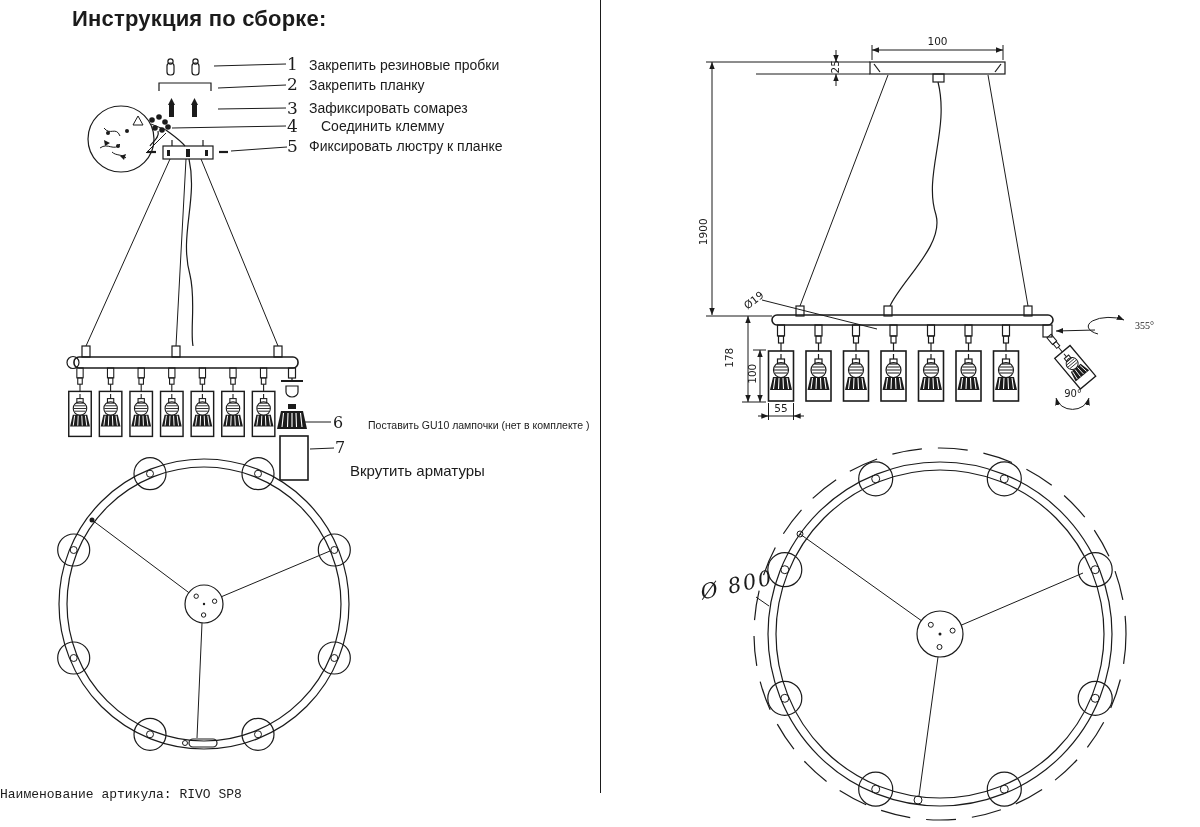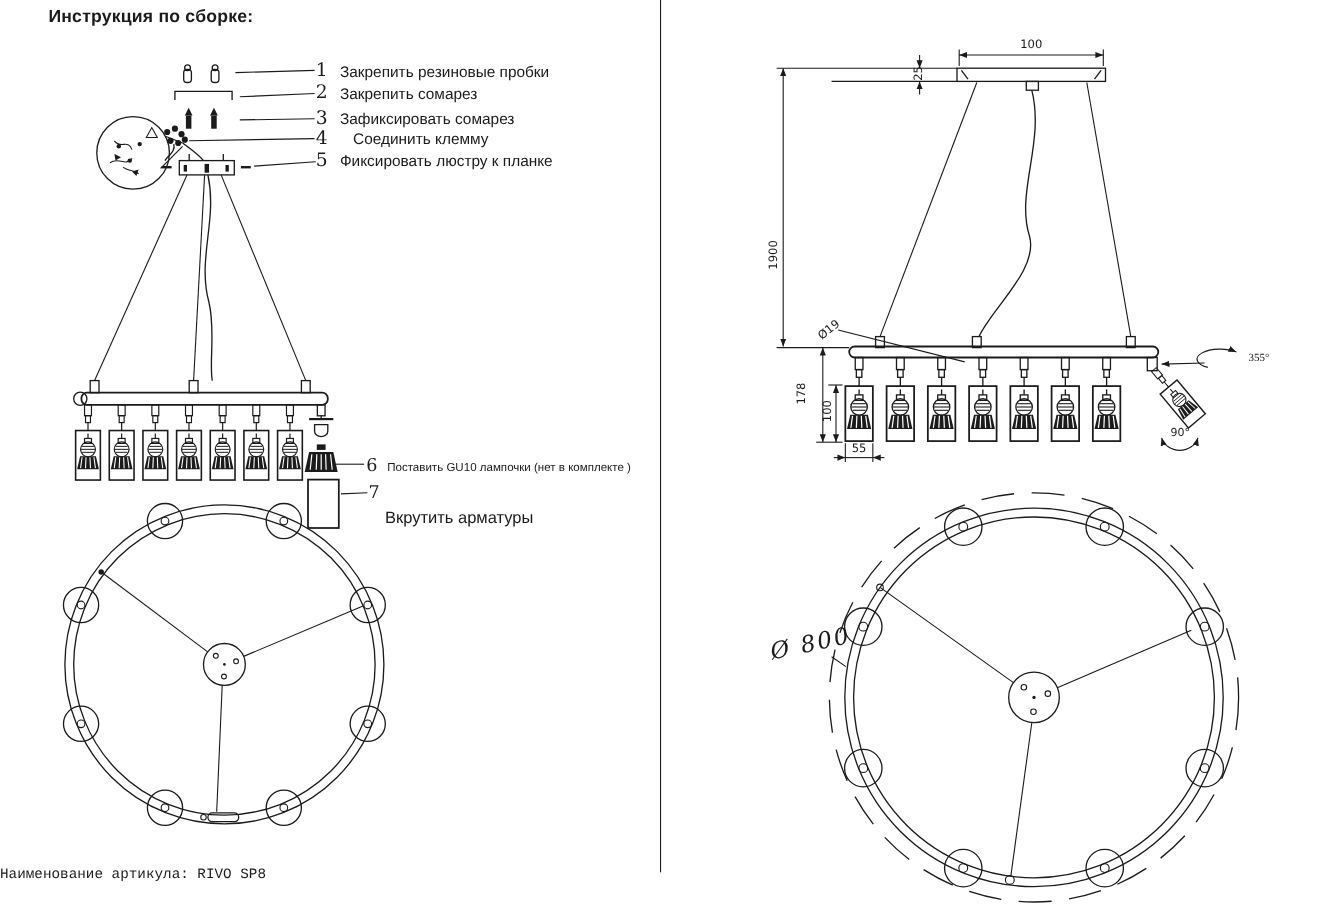--- a/index.html
+++ b/index.html
@@ -1,19 +1,19 @@
 <!DOCTYPE html>
 <html><head>
 <meta charset="utf-8">
 <style>
   html,body{margin:0;padding:0;background:#fff;}
   .page{position:relative;width:1200px;height:827px;background:#ffffff;overflow:hidden;
         font-family:"Liberation Sans",sans-serif;color:#1b1b1b;}
   .txt{position:absolute;white-space:nowrap;line-height:1.1;}
-  .title{font-size:16px;font-weight:bold;letter-spacing:.2px;}
+  .title{font-size:22px;font-weight:bold;letter-spacing:.2px;margin-left:28px;}
   .num{font-family:"DejaVu Serif",serif;font-size:17px;}
   .num-sm{font-family:"DejaVu Serif",serif;font-size:16px;}
   .step{font-size:14px;}
   .step-sm{font-size:10.5px;}
   .step-md{font-size:15px;}
   .dim{font-family:"DejaVu Sans",sans-serif;font-size:10.5px;}
   .dim-sm{font-family:"DejaVu Sans",sans-serif;font-size:10px;}
   .rot90{transform:rotate(-90deg);transform-origin:center center;text-align:center;}
   .rot38{transform:rotate(-38deg);transform-origin:center center;}
   .rot12{transform:rotate(-12deg);transform-origin:center center;}
@@ -303,33 +303,33 @@
   </svg>
 
   <div class="divider"></div>
 
   <div class="txt title" style="left:44px;top:7px;">Инструкция по сборке:</div>
 
   <div class="txt num" style="left:287px;top:55px;">1</div>
   <div class="txt step" style="left:309px;top:58px;">Закрепить резиновые пробки</div>
 
   <div class="txt num" style="left:287px;top:75px;">2</div>
-  <div class="txt step" style="left:309px;top:78px;">Закрепить сомарез</div>
+  <div class="txt step" style="left:309px;top:78px;">Закрепить планку</div>
 
   <div class="txt num" style="left:287px;top:99px;">3</div>
   <div class="txt step" style="left:309px;top:101px;">Зафиксировать сомарез</div>
 
   <div class="txt num" style="left:287px;top:117px;">4</div>
   <div class="txt step" style="left:309px;top:119px;margin-left:12px;">Соединить клемму</div>
 
   <div class="txt num" style="left:287px;top:137px;">5</div>
   <div class="txt step" style="left:309px;top:139px;">Фиксировать люстру к планке</div>
 
   <div class="txt num-sm" style="left:333px;top:414px;">6</div>
-  <div class="txt step-sm" style="left:352px;top:420px;text-align:right;">Поставить GU10 лампочки (нет в комплекте )</div>
+  <div class="txt step-sm" style="left:368px;top:420px;text-align:right;">Поставить GU10 лампочки (нет в комплекте )</div>
 
   <div class="txt num-sm" style="left:335px;top:439px;">7</div>
   <div class="txt step-md" style="left:350px;top:463px;">Вкрутить арматуры</div>
 
   <div class="txt dim" style="left:905px;top:36px;width:65px;text-align:center;">100</div>
   <div class="txt dim rot90" style="left:826px;top:61px;width:20px;">25</div>
   <div class="txt dim rot90" style="left:683px;top:226px;width:42px;">1900</div>
   <div class="txt dim rot38" style="left:742px;top:291px;width:34px;">Ø19</div>
   <div class="txt dim rot90" style="left:712px;top:352px;width:36px;text-align:center;">178</div>
   <div class="txt dim rot90" style="left:737px;top:368px;width:32px;text-align:center;">100</div>

